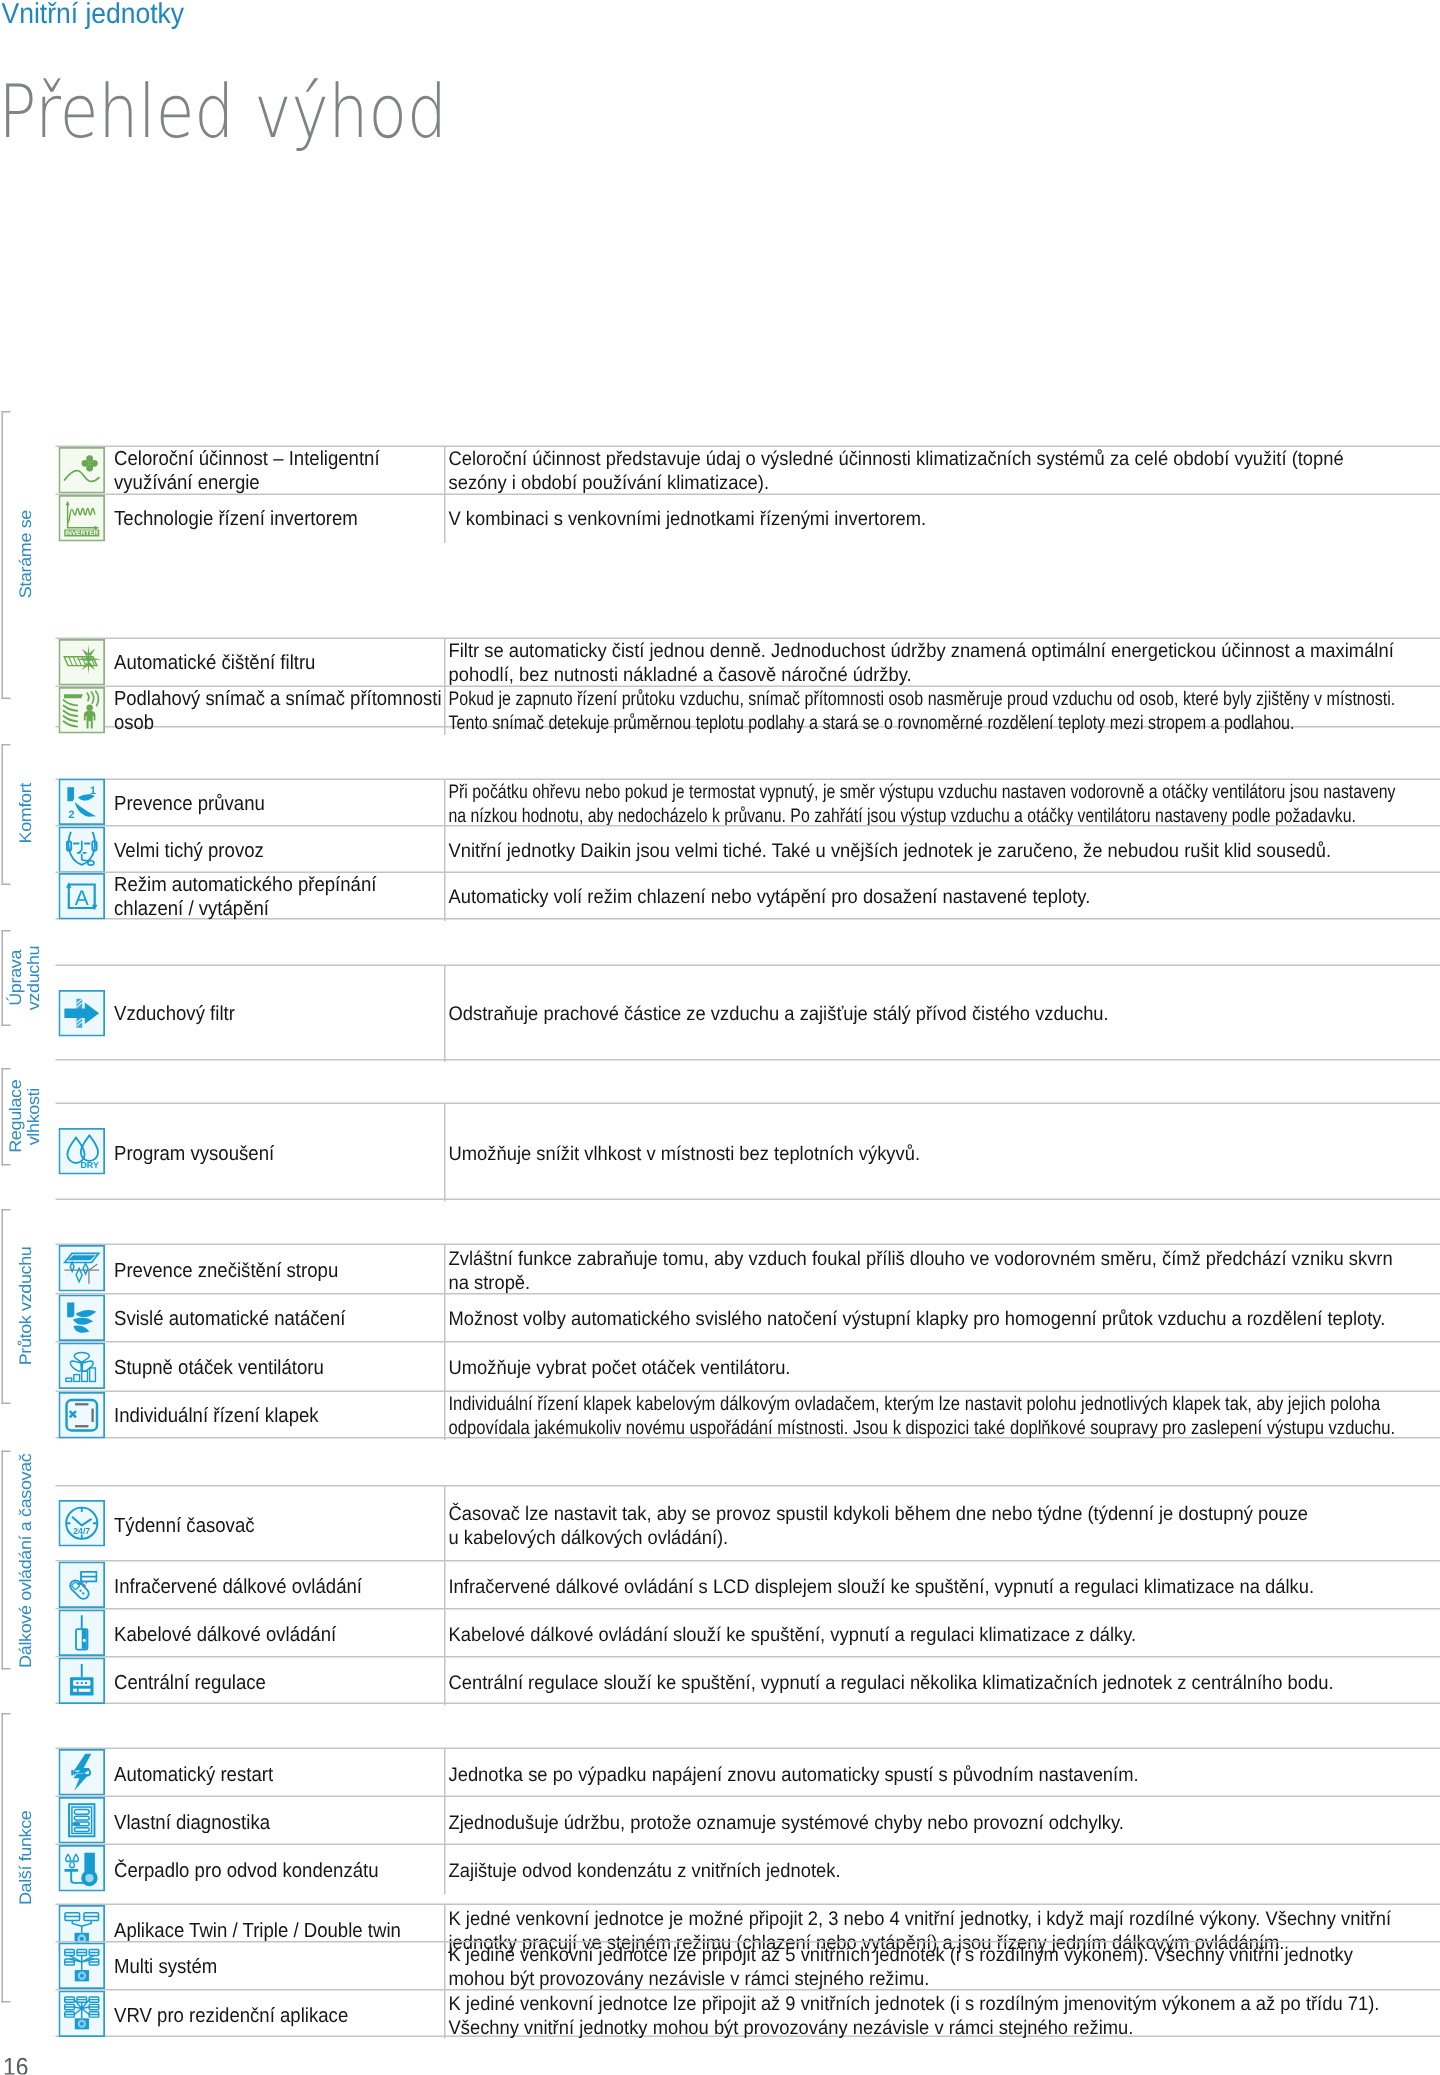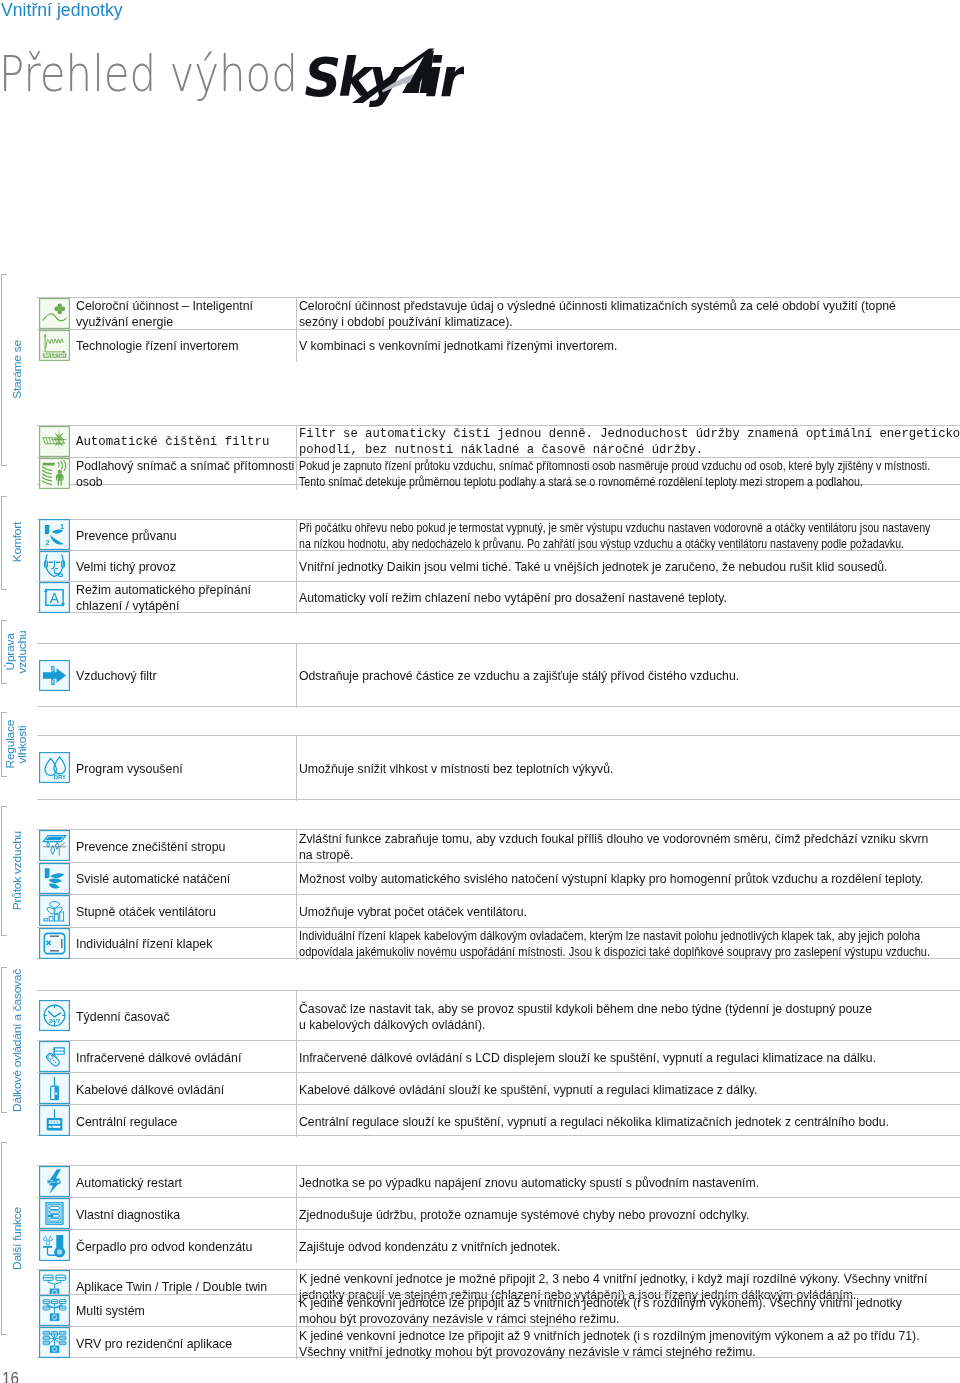--- a/index.html
+++ b/index.html
@@ -29,39 +29,20 @@
 .dsc{position:absolute;left:262px;font-size:13.1px;color:#161616;line-height:16px;white-space:pre;transform-origin:0 0;}
 
 .pageno{position:absolute;left:2px;top:1368px;font-size:16.5px;line-height:20px;color:#58595b;white-space:nowrap;transform:scaleX(0.92);transform-origin:0 0;}
 </style>
 </head>
 <body>
 
 <div class="page">
   <div class="eyebrow">Vnitřní jednotky</div>
   <div class="title">Přehled výhod</div>
-  <div class="logowrap"><svg class="logosvg" width="164" height="64" viewBox="0 0 164 64">
- <g>
-  <g transform="translate(4.4,2.0) scale(0.96,1)">
-    <text x="0" y="50" class="lgtxt" letter-spacing="-3.0">Sky</text>
-  </g>
-
-  <path d="M82.0 46.6 C93.0 38.2 107.5 31.4 122.0 27.6 L124.0 34.2 C108.5 37.6 94.0 42.8 82.8 48.6 Z" fill="#b6bac1"></path>
-
-  <path d="M127.5 6.0 L104.0 49.0 L114.6 49.0 L131.5 17.0 Z" fill="#111216"></path>
-
-  <path d="M127.0 6.4 L133.8 6.4 L128.6 49.0 L119.6 49.0 Z" fill="#111216"></path>
-
-  <path d="M107.8 38.8 L120.4 38.8 L118.6 49.0 L102.2 49.0 Z" fill="#111216"></path>
-  <g transform="translate(124.4,2.0) scale(0.96,1)">
-    <text x="0" y="50" class="lgtxt" letter-spacing="-2.2">ir</text>
-  </g>
-  <path d="M129.0 4.6 L52.0 59.0 L63.0 59.0 L134.6 4.6 Z" fill="#111216"></path>
- </g>
-</svg></div>
   <div class="section" style="top:273.5px;height:192.3px;">
     <div class="rail" style="height:192.3px;">
       <div class="bracket" style="height:192.3px;"></div>
       <div class="rlabel" style="height:192.3px;">
           <span>Staráme se</span>
         </div>
     </div>
     <div class="rows" style="height:192.3px;">
       <div class="row" style="top:0.0px;height:32.0px;">
         <div class="vdiv" style="height:32.0px;"></div>
@@ -99,21 +80,21 @@
  C19.8 13.2 20.1 7.6 21.0 7.6 C21.9 7.6 22.2 13.2 23.1 13.2 C24.0 13.2 24.3 7.6 25.2 7.6
  C26.1 7.6 26.4 12.8 27.3 12.8" fill="none" stroke="#67a94f" stroke-width="1.2" stroke-linejoin="round"></path>
 <rect x="1.4" y="25.4" width="29.2" height="5.8" fill="#67a94f"></rect>
 <text x="16" y="30.0" font-family="'Liberation Sans',sans-serif" font-size="5.6" font-weight="bold" fill="#ffffff" text-anchor="middle" letter-spacing="-0.1">INVERTER</text>
 </g>
             </svg>
           </div>
         <div class="ttl" style="transform: scaleX(0.918); top: 8.5px;">Technologie řízení invertorem</div>
         <div class="dsc" style="transform: scaleX(0.935); top: 8.5px;">V kombinaci s venkovními jednotkami řízenými invertorem.</div>
       </div>
-      <div class="row" style="top:128.2px;height:32.0px;font-family:Liberation Mono, monospace;">
+      <div class="row" style="top:128.2px;height:32.0px;">
         <div class="vdiv" style="height:32.0px;"></div>
         <div class="icon" style="top:0.0px;">
             <svg width="31" height="31" viewBox="0 0 32 32">
               <rect x="0" y="0" width="32" height="32" fill="#f4faef"></rect>
               <rect x="0.6" y="0.6" width="30.8" height="30.8" fill="none" stroke="#8db181" stroke-width="1.2"></rect>
               <g transform="translate(2.8,2.8) scale(0.825)">
 <g stroke="#67a94f" fill="none">
 <path d="M1.4 11.4 L25.4 11.4 L28.6 18.8 L4.6 18.8 Z" stroke-width="1.2"></path>
 <g stroke-width="0.95">
 <path d="M5.1 11.4 L8.3 18.8 M8.8 11.4 L12.0 18.8 M12.5 11.4 L15.7 18.8 M16.2 11.4 L19.4 18.8 M19.9 11.4 L23.1 18.8 M23.6 11.4 L26.8 18.8"></path>

